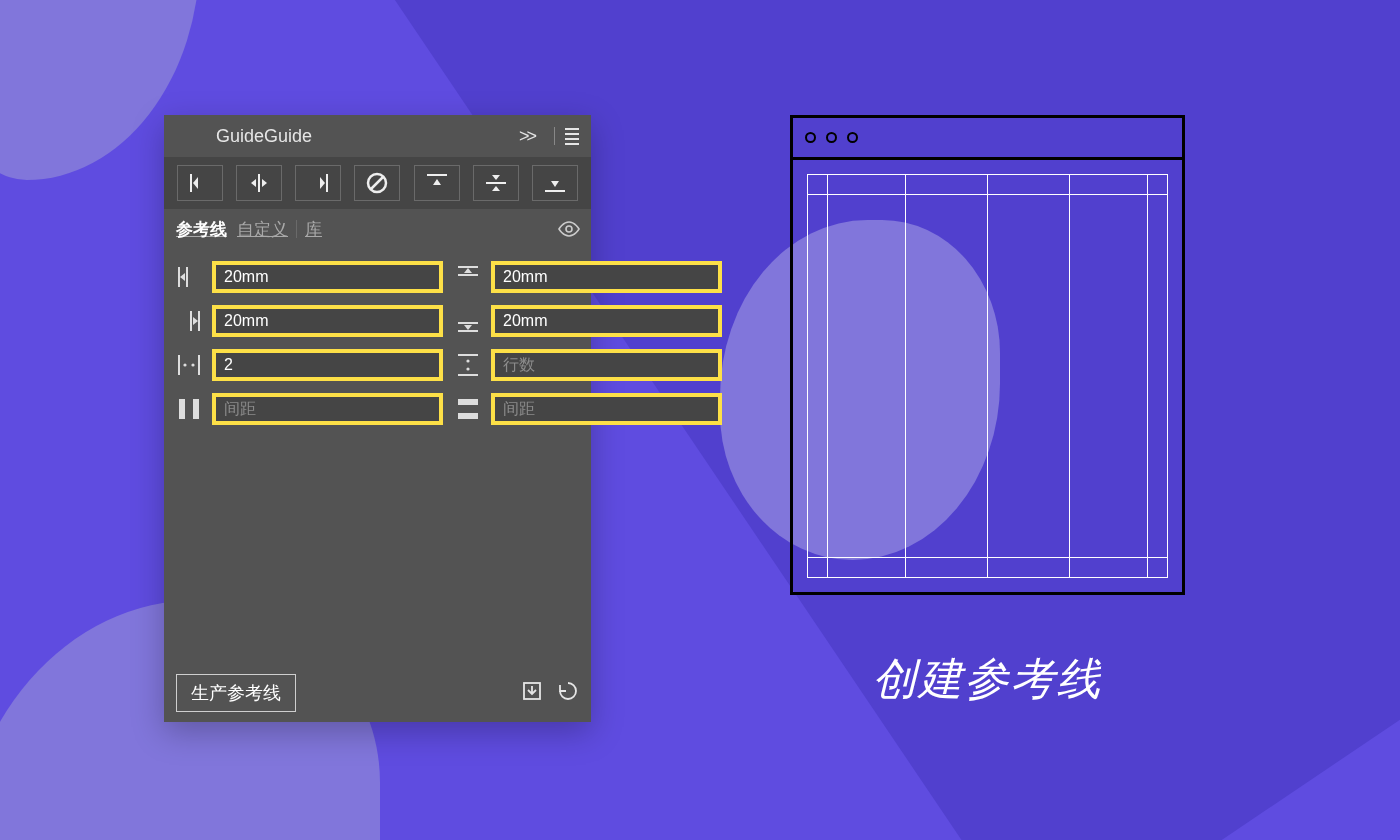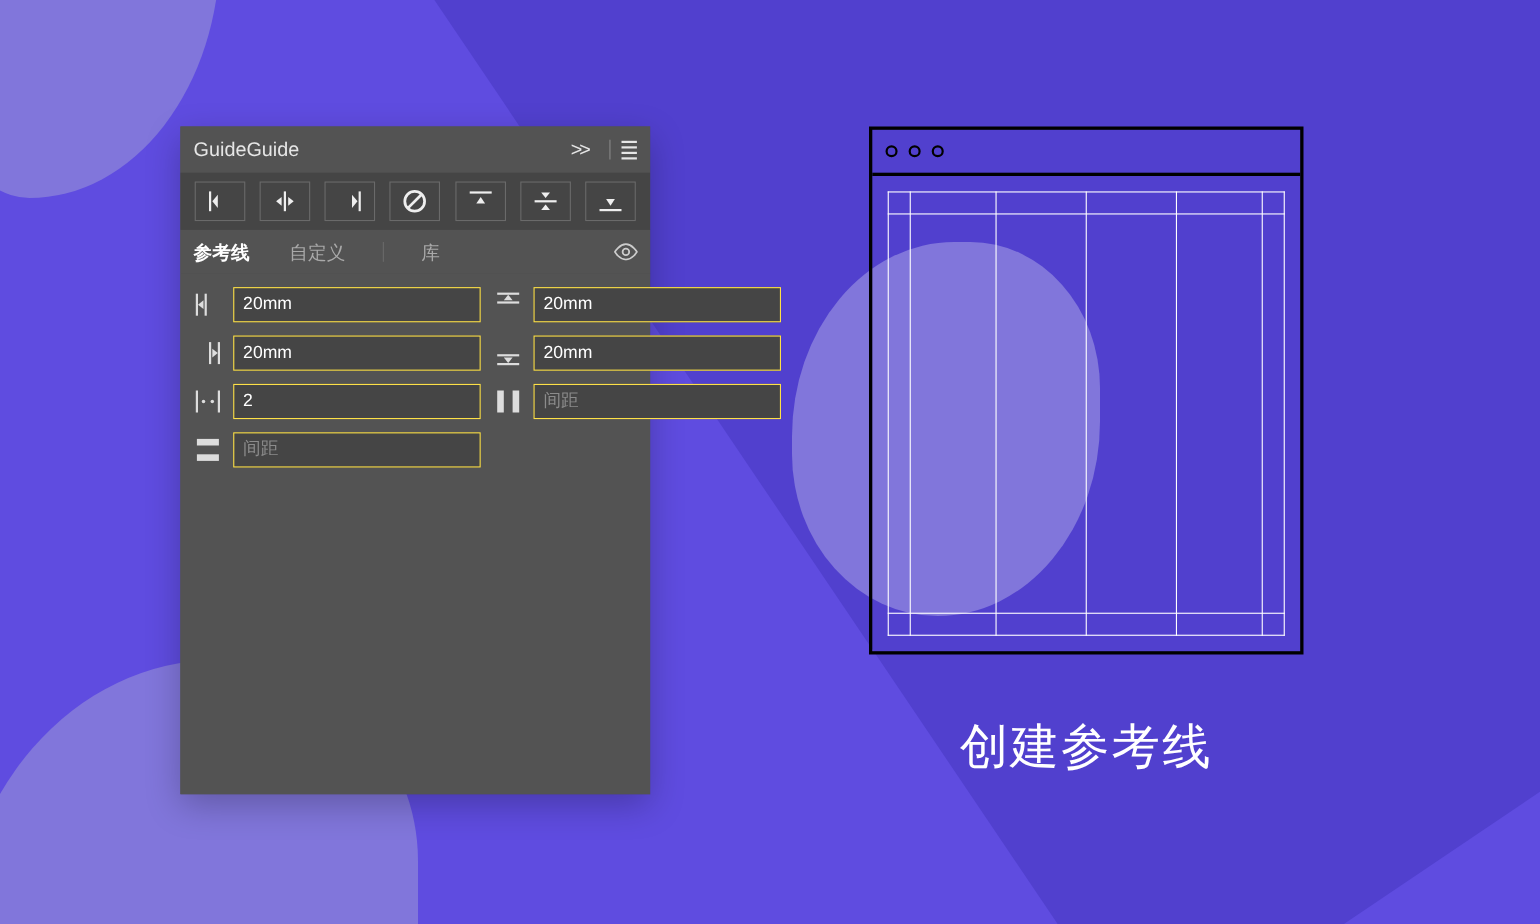--- a/index.html
+++ b/index.html
@@ -52,21 +52,21 @@
   }
   .panel-header {
     height: 42px;
     background: #535353;
     display: flex;
     align-items: center;
     padding: 0 12px;
     color: #e6e6e6;
     font-size: 18px;
   }
-  .panel-header .title { flex: 1; }
+  .panel-header .title { flex: 1; margin-left: 40px; }
   .panel-header .chevrons { margin-right: 10px; color: #e6e6e6; letter-spacing: -3px; }
   .panel-header .divider { width: 1px; height: 18px; background: #888; margin: 0 10px; }
   .panel-header .menu-icon { display: flex; flex-direction: column; gap: 3px; }
   .panel-header .menu-icon span { width: 14px; height: 2px; background: #e6e6e6; }
 
   .toolbar {
     height: 52px;
     background: #454545;
     display: flex;
     align-items: center;
@@ -81,21 +81,22 @@
   }
   .tb-btn svg { display: block; }
 
   .tabs {
     height: 40px;
     background: #535353;
     display: flex; align-items: center;
     padding: 0 10px;
     color: #a9a9a9;
     font-size: 17px;
-    gap: 32px;
+    gap: 6px;
+    text-decoration: underline;
   }
   .tab { padding: 6px 2px; cursor: pointer; }
   .tab.active { color: #fff; font-weight: 600; }
   .tab-div { width: 1px; height: 18px; background: #6a6a6a; }
   .tabs .spacer { flex: 1; }
   .eye-icon svg { display:block; }
 
   .grid-fields {
     background: #535353;
     padding: 10px 8px 0 8px;
@@ -113,21 +114,21 @@
     gap: 6px;
   }
   .field .icon {
     width: 34px; height: 34px;
     display: flex; align-items: center; justify-content: center;
     color: #ddd;
   }
   .field input {
     flex: 1;
     height: 32px;
-    border: 1px solid #fde047;
+    border: 4px solid #fde047;
     background: #454545;
     color: #fff;
     font-size: 16px;
     padding: 0 8px;
     outline: none;
   }
   .field input::placeholder { color: #8c8c8c; }
 
   .panel-footer {
     height: 58px;
@@ -171,20 +172,21 @@
   .gh { height:1px; left:14px; right:14px; }
 
   .caption {
     position: absolute;
     left: 790px; top: 650px;
     width: 395px;
     text-align: center;
     color: #fff;
     font-size: 44px;
     letter-spacing: 2px;
+    font-style: italic;
   }
 </style>
 </head>
 <body>
 
 <div class="bg-shadow"></div>
 <div class="blob blob-top"></div>
 <div class="blob blob-bottom"></div>
 <div class="blob blob-right"></div>
 
@@ -313,20 +315,31 @@
         <svg width="26" height="26">
             <rect x="2" y="3" width="2" height="20" fill="#ddd"></rect>
             <rect x="22" y="3" width="2" height="20" fill="#ddd"></rect>
             <circle cx="9" cy="13" r="1.6" fill="#ddd"></circle>
             <circle cx="17" cy="13" r="1.6" fill="#ddd"></circle>
           </svg>
       </span>
       <input value="2" style="">
     </div>
 
+    <div class="field">
+      <span class="icon">
+        <svg width="26" height="26">
+            <rect x="3" y="2" width="20" height="2" fill="#ddd"></rect>
+            <rect x="3" y="22" width="20" height="2" fill="#ddd"></rect>
+            <circle cx="13" cy="9" r="1.6" fill="#ddd"></circle>
+            <circle cx="13" cy="17" r="1.6" fill="#ddd"></circle>
+          </svg>
+      </span>
+      <input placeholder="行数" style="">
+    </div>
 
 
 
     <div class="field">
       <span class="icon">
         <svg width="26" height="26">
             <rect x="3" y="3" width="6" height="20" fill="#ddd"></rect>
             <rect x="17" y="3" width="6" height="20" fill="#ddd"></rect>
           </svg>
       </span>
@@ -338,20 +351,36 @@
         <svg width="26" height="26">
             <rect x="3" y="3" width="20" height="6" fill="#ddd"></rect>
             <rect x="3" y="17" width="20" height="6" fill="#ddd"></rect>
           </svg>
       </span>
       <input placeholder="间距" style="">
     </div>
 
   </div>
 
+  <div class="panel-footer">
+    <button class="gen-btn">生产参考线</button>
+    <span class="spacer"></span>
+    <span class="footer-icon">
+      <svg width="22" height="22">
+          <rect x="3" y="3" width="16" height="16" fill="none" stroke="#e6e6e6" stroke-width="1.8"></rect>
+          <path d="M11 6 L11 14 M7 10 L11 14 L15 10" fill="none" stroke="#e6e6e6" stroke-width="1.8"></path>
+        </svg>
+    </span>
+    <span class="footer-icon">
+      <svg width="22" height="22">
+          <path d="M11 3 A8 8 0 1 1 3 11" fill="none" stroke="#e6e6e6" stroke-width="1.8"></path>
+          <path d="M3 5 L3 11 L9 11" fill="none" stroke="#e6e6e6" stroke-width="1.8"></path>
+        </svg>
+    </span>
+  </div>
 </div>
 
 <div class="preview">
   <div class="prev-header">
     <span class="dot"></span>
     <span class="dot"></span>
     <span class="dot"></span>
   </div>
   <div class="prev-body">
 

